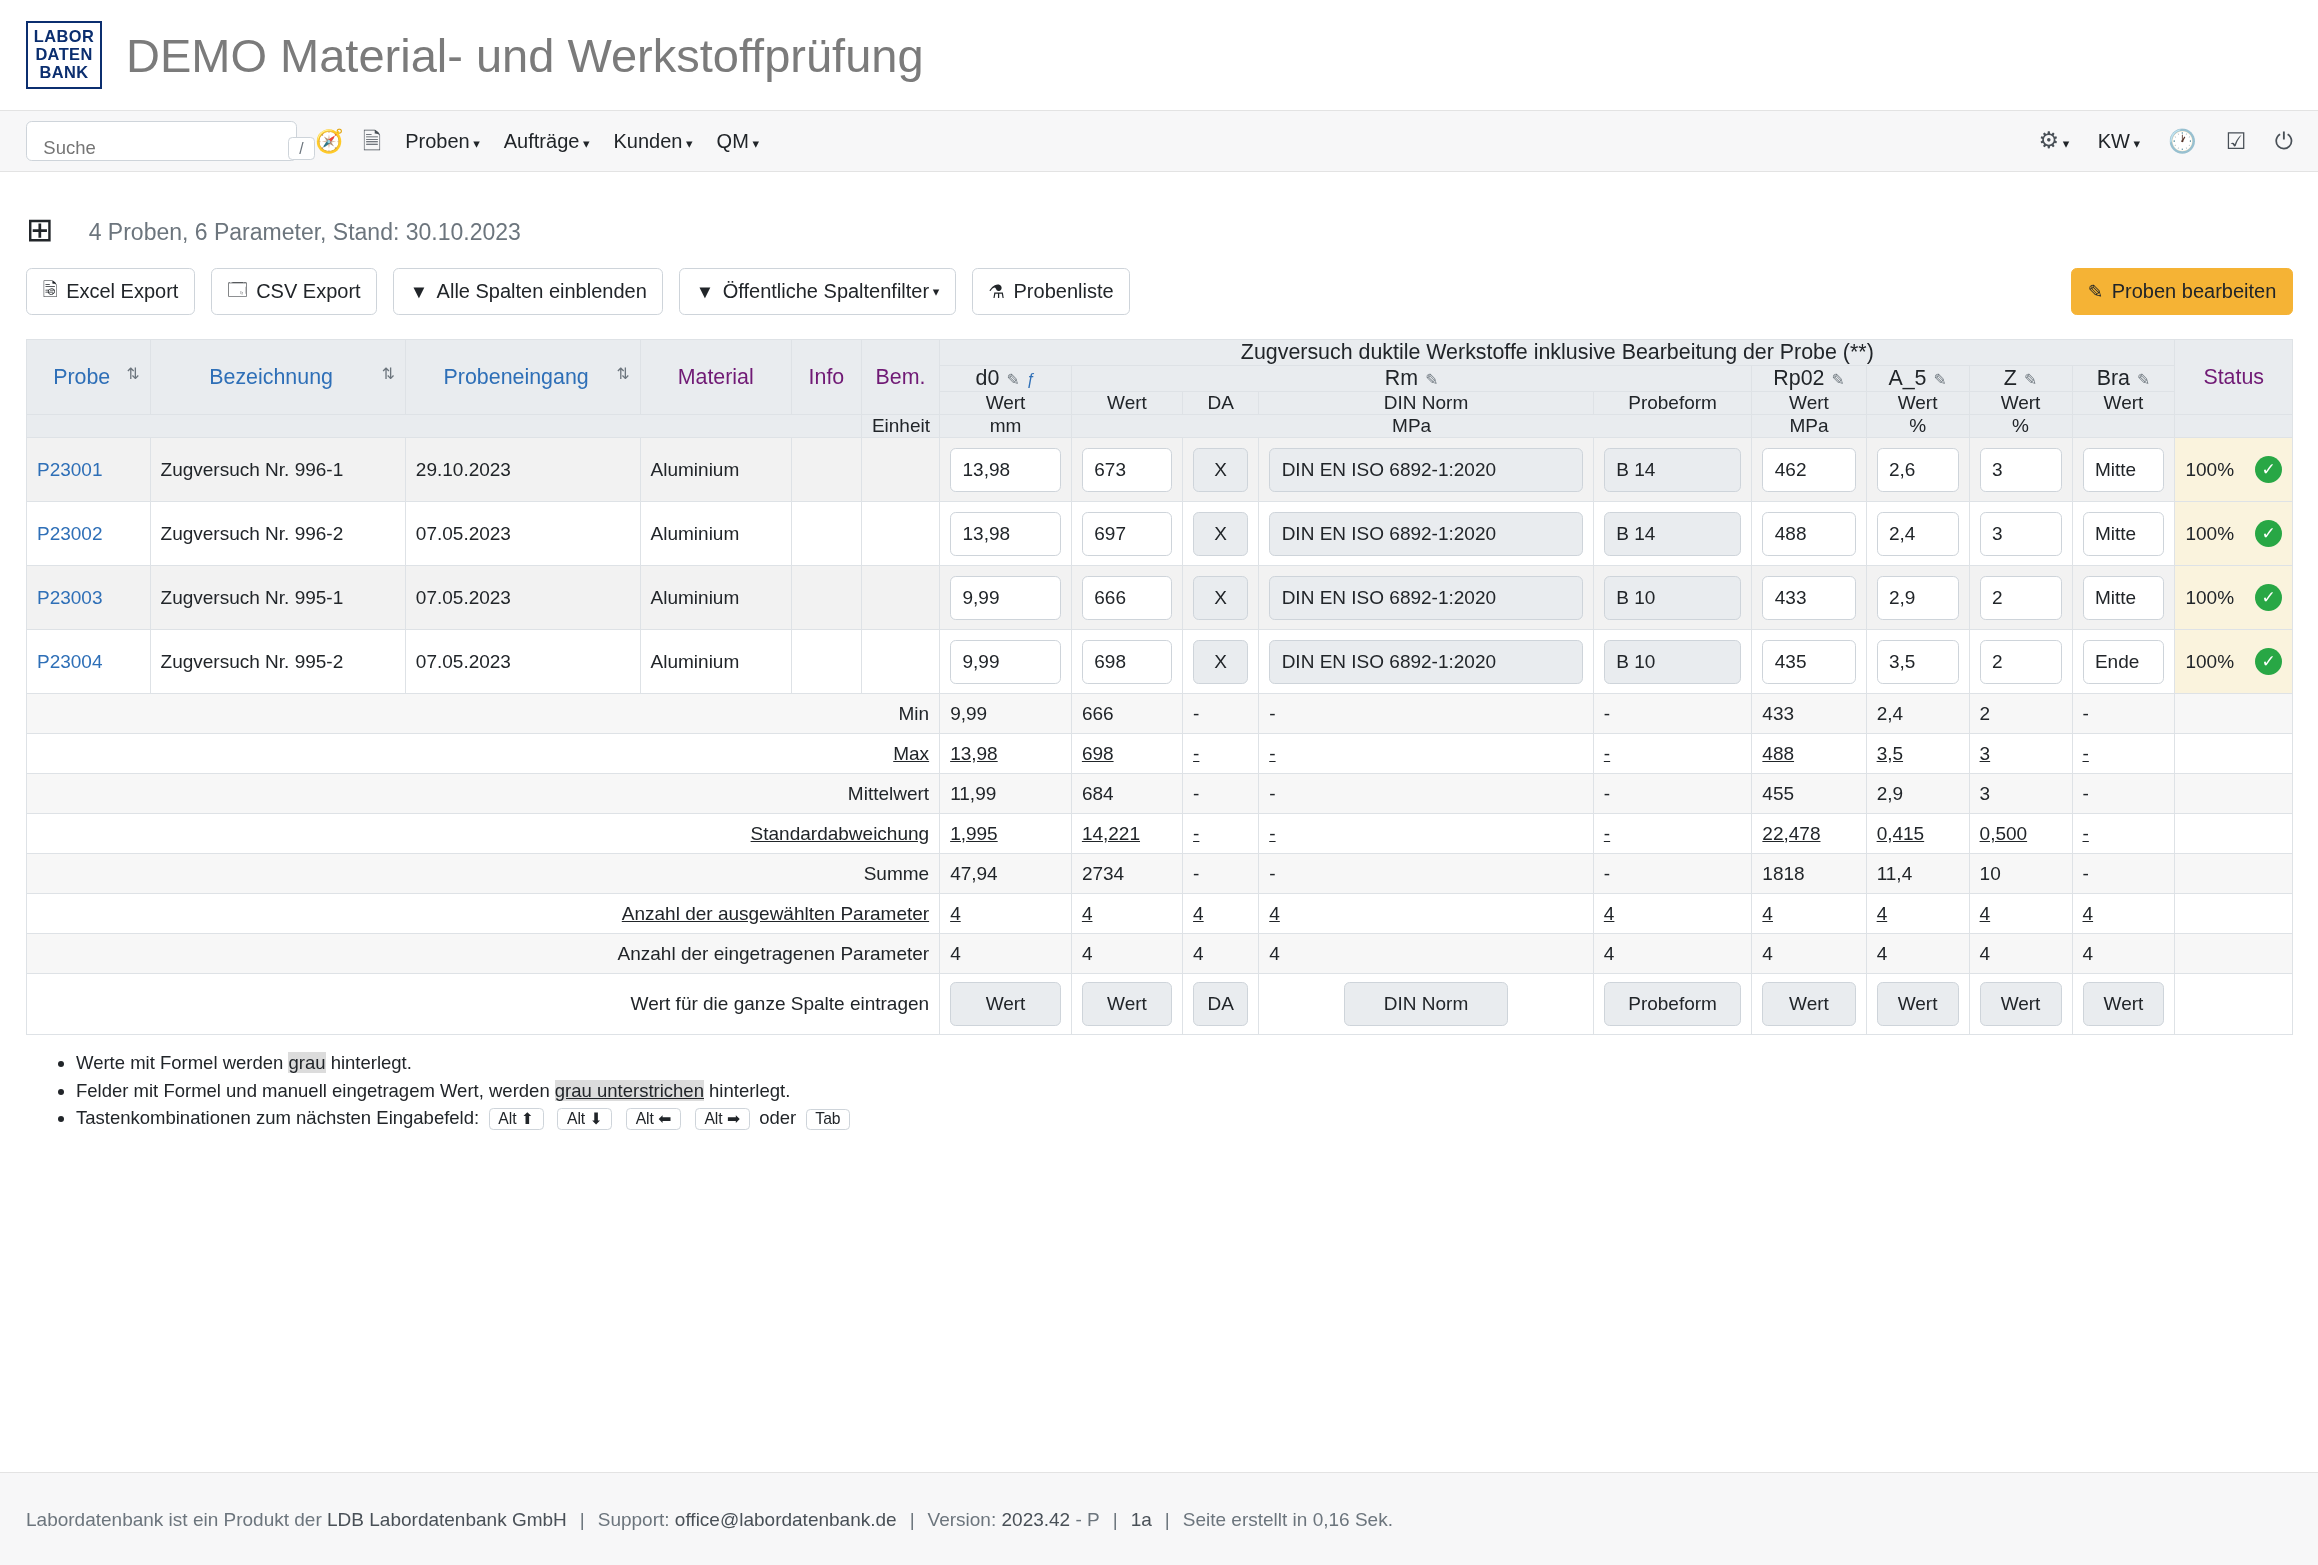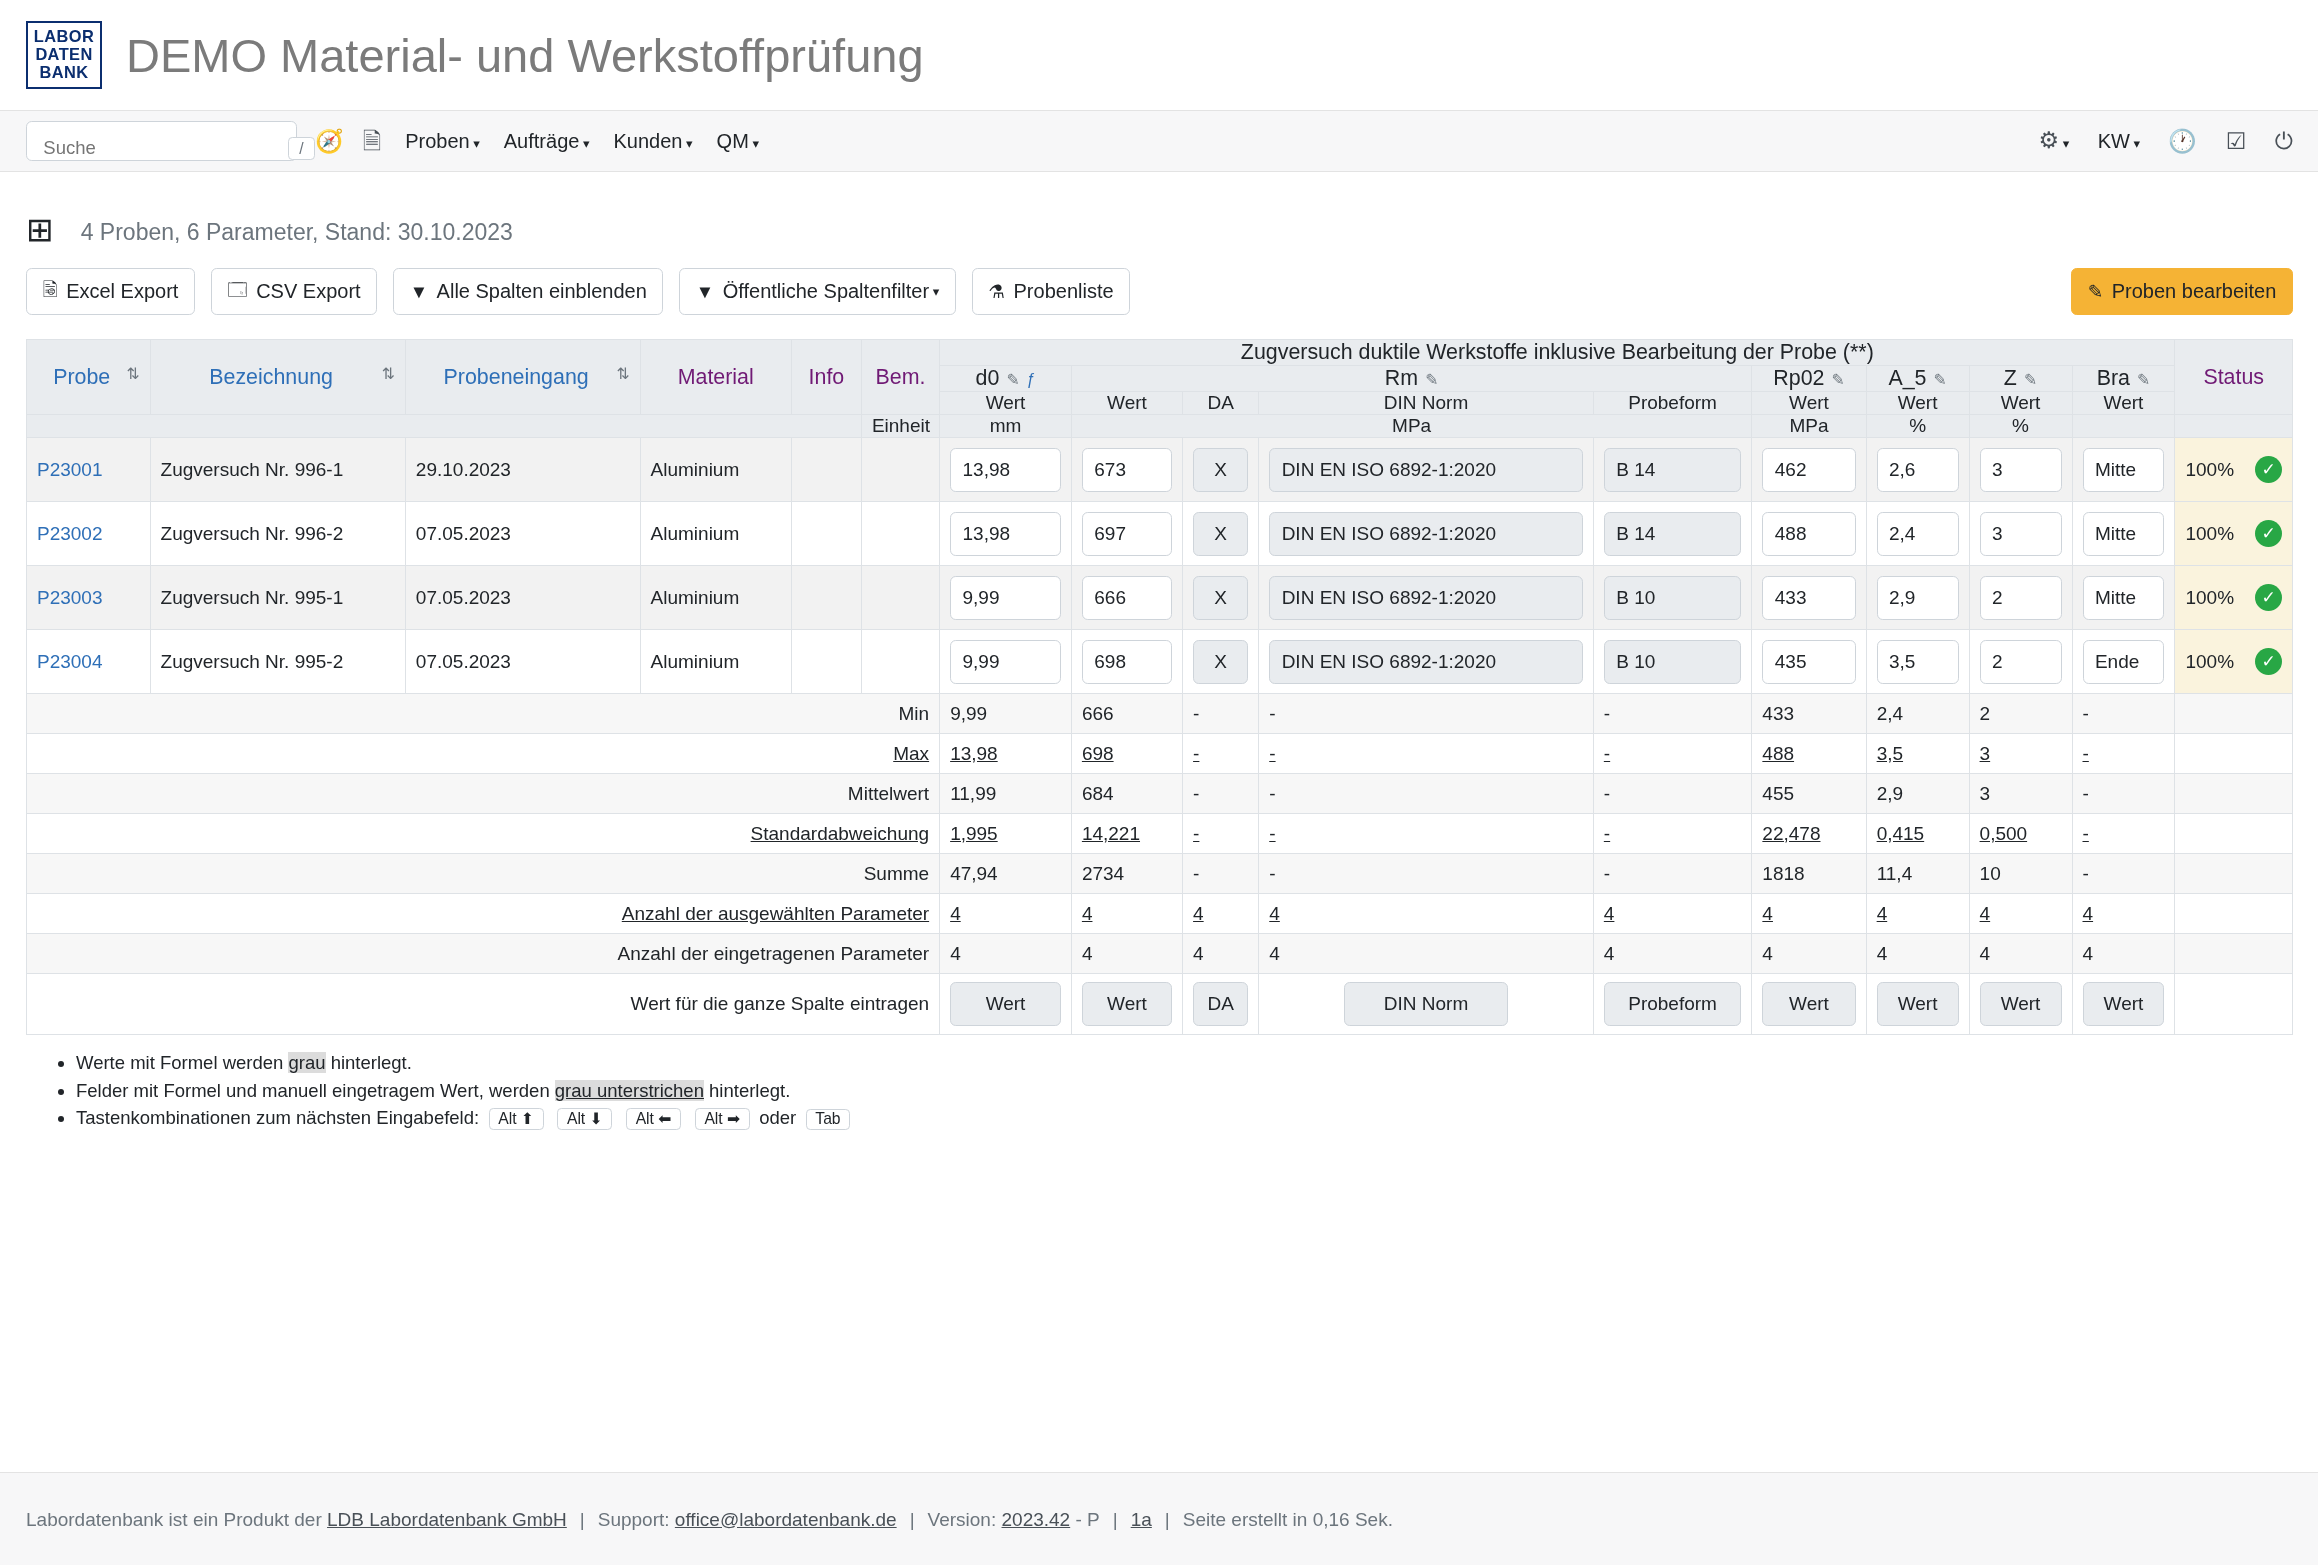--- a/index.html
+++ b/index.html
@@ -96,21 +96,21 @@
   }
   .grid-icon {
     font-size: 33px; color: #212529; margin-right: 10px;
     position: relative; top: 1.4px;
   }
   .page-title {
     font-size: 37px; font-weight: bold; color: #212529;
     white-space: nowrap;
   }
   .page-sub {
-    font-size: 23px; color: #6c757d; margin-left: 17px;
+    font-size: 23px; color: #6c757d; margin-left: 25px;
     white-space: nowrap;
   }
 
   .toolbar {
     margin-top: 20px;
     display: flex; align-items: center;
   }
   .btn {
     height: 47px;
     border: 1.4px solid #ced4da;
@@ -232,21 +232,21 @@
     left: 0; bottom: 0;
     width: 2319px;
     height: 94px;
     background: #f7f7f8;
     border-top: 1.4px solid #e3e3e3;
     display: flex; align-items: center;
     padding: 0 26px;
     font-size: 19px;
     color: #6c757d;
   }
-  .footer a, .footer .lnk { color: #495057; text-decoration: underline; }
+  .footer a, .footer .lnk { color: #495057; }
   .sep { margin: 0 13px; }
 </style>
 </head>
 <body>
 
 <div class="topbar">
   <div class="logo">
     <span>LABOR</span>
     <span>DATEN</span>
     <span>BANK</span>

